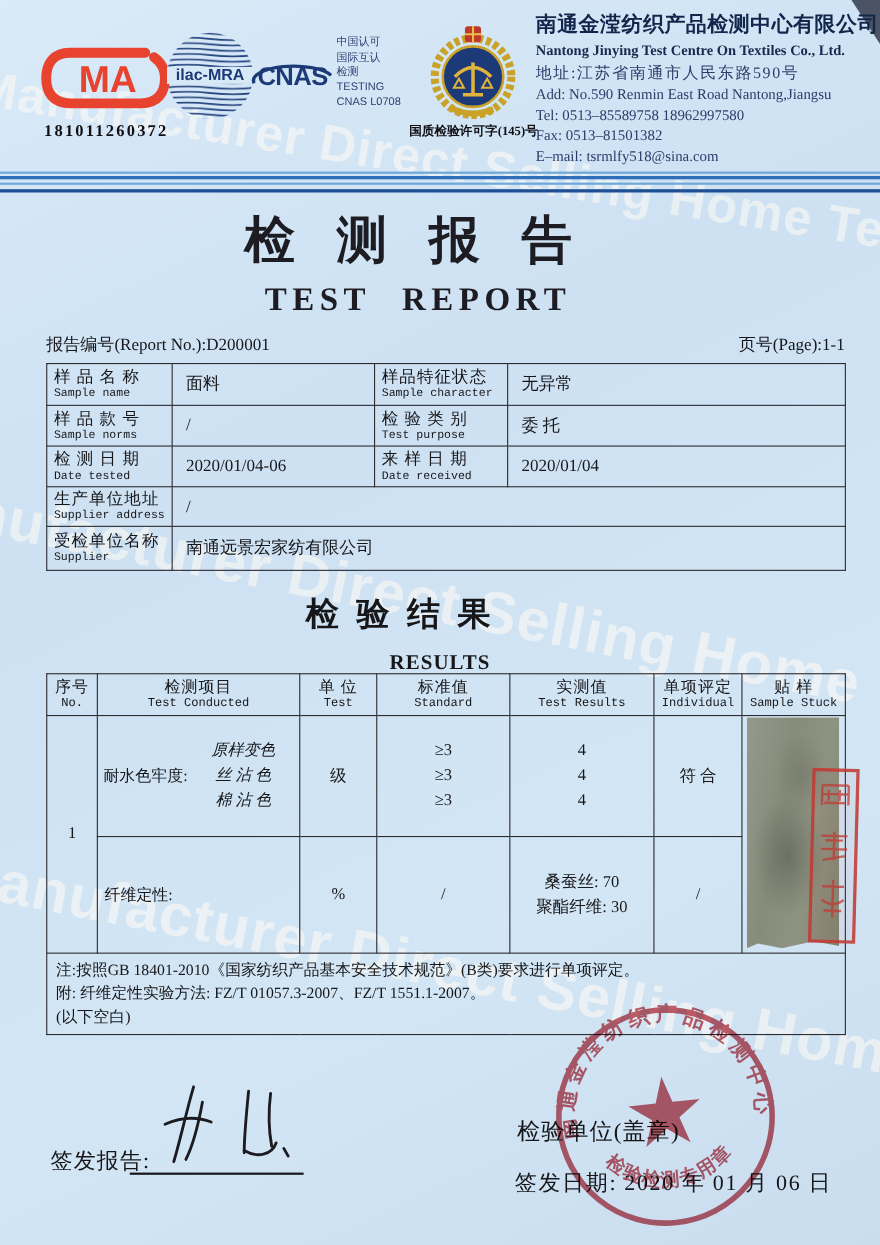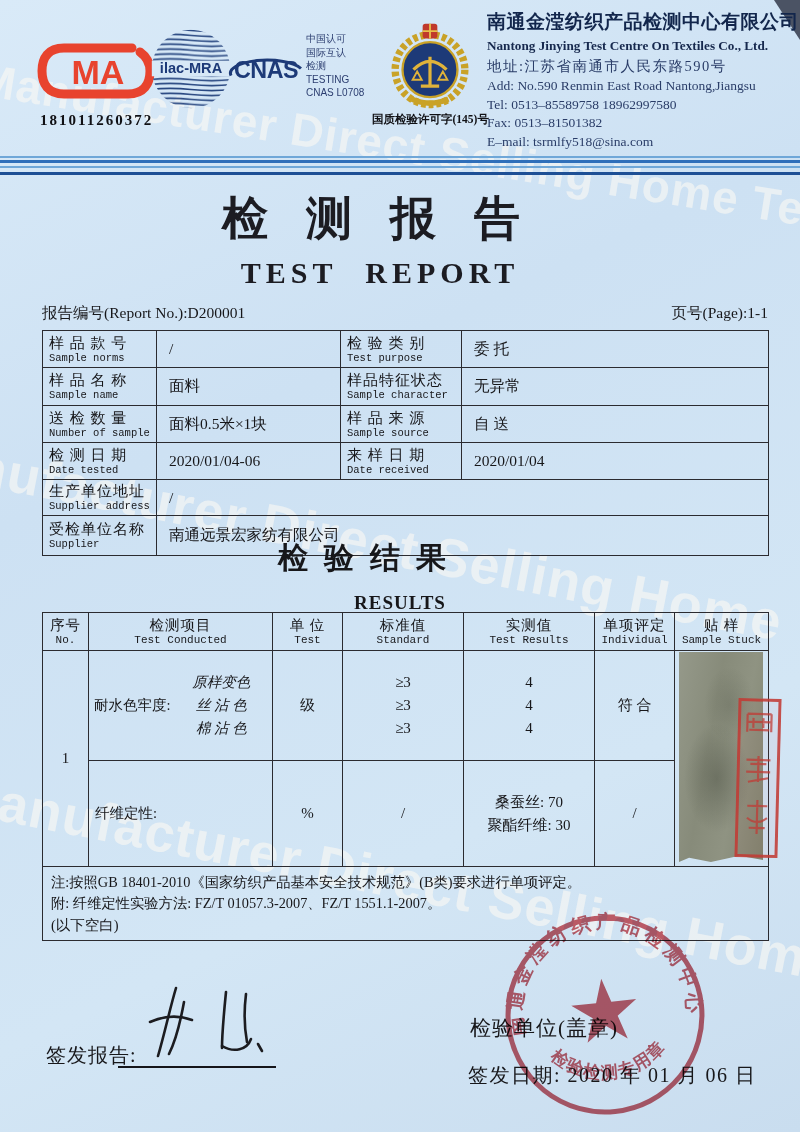--- a/index.html
+++ b/index.html
@@ -175,55 +175,43 @@
   </div>
 
   <table id="info-table">
     <colgroup>
         <col style="width:114px">
         <col style="width:184px">
         <col style="width:121px">
         <col style="width:307px">
       </colgroup>
     <tbody>
-        <tr style="height:37px">
+        <tr style="height:38px">
+      <td>
+            <div class="lblcn">样 品 名 称</div>
+            <div class="lblen">Sample name</div>
+          </td>
+      <td class="val">面料</td>
+      <td>
+            <div class="lblcn">样品特征状态</div>
+            <div class="lblen">Sample character</div>
+          </td>
+      <td class="val">无异常</td>
+    </tr>
+    <tr style="height:37px">
       <td>
             <div class="lblcn">样 品 款 号</div>
             <div class="lblen">Sample norms</div>
           </td>
       <td class="val">/</td>
       <td>
             <div class="lblcn">检 验 类 别</div>
             <div class="lblen">Test purpose</div>
           </td>
       <td class="val">委  托</td>
-    </tr>
-    <tr style="height:38px">
-      <td>
-            <div class="lblcn">样 品 名 称</div>
-            <div class="lblen">Sample name</div>
-          </td>
-      <td class="val">面料</td>
-      <td>
-            <div class="lblcn">样品特征状态</div>
-            <div class="lblen">Sample character</div>
-          </td>
-      <td class="val">无异常</td>
-    </tr>
-    <tr style="height:37px">
-      <td>
-            <div class="lblcn">送 检 数 量</div>
-            <div class="lblen">Number of sample</div>
-          </td>
-      <td class="val">面料0.5米×1块</td>
-      <td>
-            <div class="lblcn">样 品 来 源</div>
-            <div class="lblen">Sample source</div>
-          </td>
-      <td class="val">自  送</td>
     </tr>
     <tr style="height:37px">
       <td>
             <div class="lblcn">检 测 日 期</div>
             <div class="lblen">Date tested</div>
           </td>
       <td class="val">2020/01/04-06</td>
       <td>
             <div class="lblcn">来 样 日 期</div>
             <div class="lblen">Date received</div>

